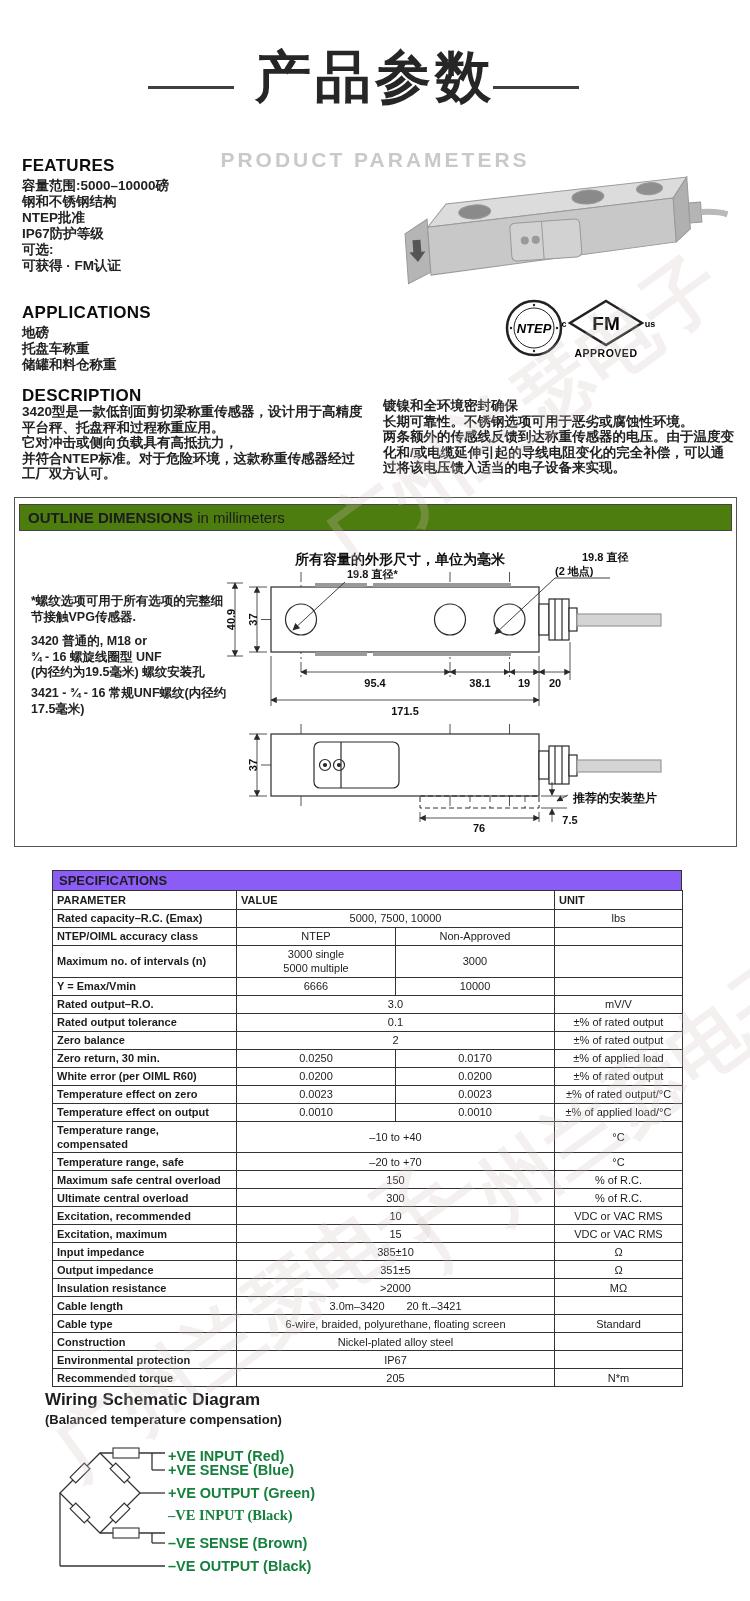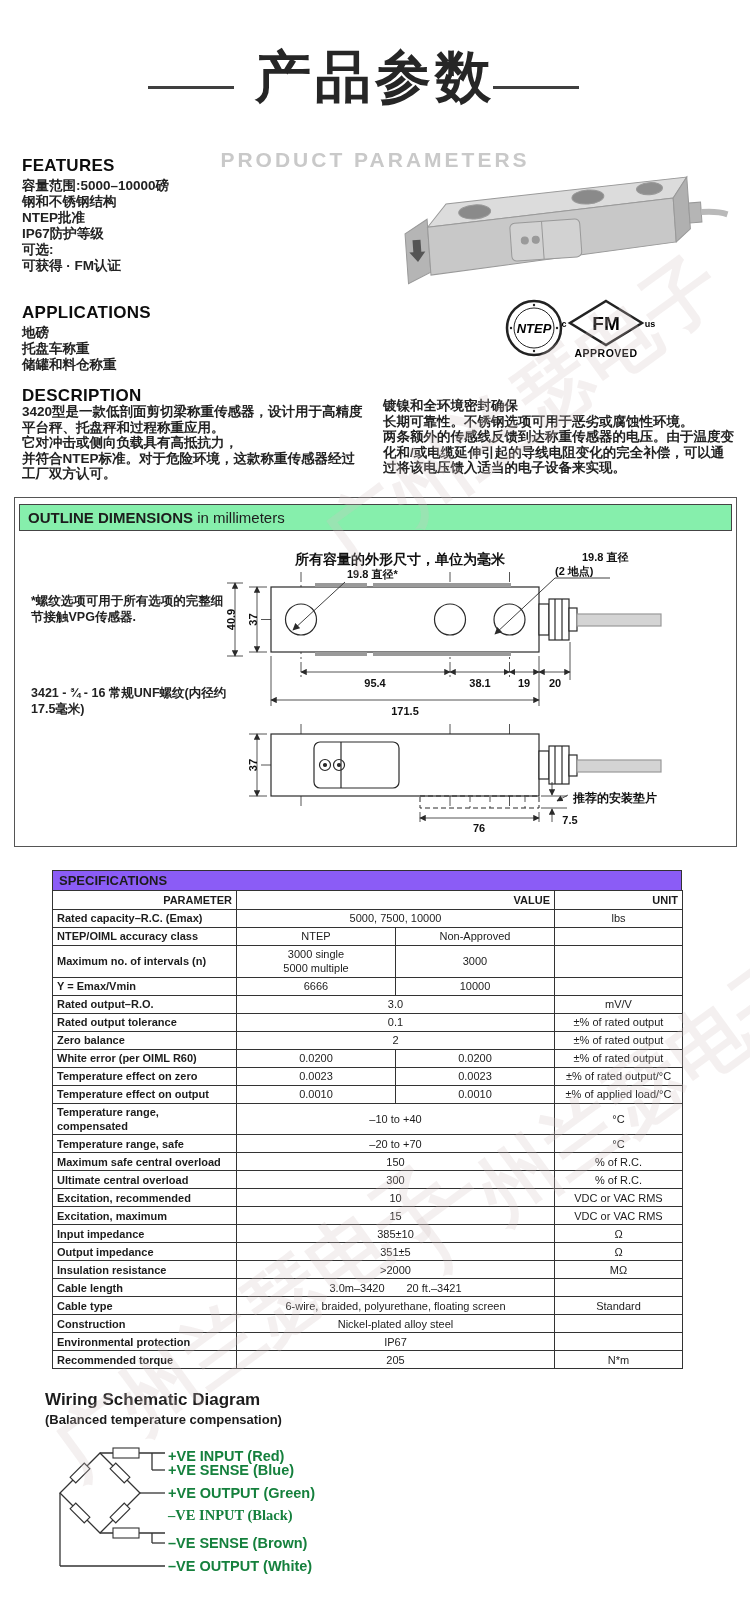--- a/index.html
+++ b/index.html
@@ -15,32 +15,32 @@
             color:#c9c9c9;font-weight:600;}
 
   
   .sec-h{font-size:17px;font-weight:800;color:#0d0d0d;letter-spacing:.3px;}
 
   .cn-lines div{font-size:13.5px;font-weight:700;line-height:16px;color:#222;}
   .cn-par{font-size:13.5px;font-weight:700;line-height:15.5px;color:#222;white-space:pre-line;}
 
   
   .outline-box{left:14px;top:497px;width:721px;height:348px;border:1px solid #555;background:#fff;}
-  .outline-bar{position:absolute;left:4px;top:6px;right:4px;height:25px;background:#86efac;
+  .outline-bar{position:absolute;left:4px;top:6px;right:4px;height:25px;background:#4d7c0f;
                border:1px solid #444;line-height:25px;padding-left:8px;font-size:15px;}
   .outline-bar b{font-weight:800;}
   .outline-note{font-size:12.5px;font-weight:700;line-height:15.5px;white-space:pre-line;color:#222;}
 
   
   .spec-wrap{left:52px;top:870px;width:630px;}
   .spec-bar{border:1px solid #333;border-bottom:none;background:#8b5cf6;font-size:13px;
             font-weight:800;height:19px;line-height:19px;padding-left:6px;}
   table.spec{border-collapse:collapse;width:630px;table-layout:fixed;font-size:11px;}
   table.spec th,table.spec td{border:1px solid #333;padding:1px 4px;line-height:1.3;}
-  table.spec th{font-weight:800;text-align:right;height:16px;}
+  table.spec th{font-weight:800;text-align:left;height:16px;}
   td.p{font-weight:700;text-align:left;height:15px;}
   td.v{text-align:center;white-space:pre-line;}
   td.u{text-align:center;}
 
   
   .wiring-title{left:45px;top:1390px;font-size:17px;font-weight:800;}
   .wiring-sub{left:45px;top:1412px;font-size:13px;font-weight:700;}
   .wlabel{position:absolute;left:0;transform:translateY(-50%);font-size:14.5px;font-weight:700;
           white-space:nowrap;color:#15803d;}
 
@@ -129,20 +129,23 @@
 两条额外的传感线反馈到达称重传感器的电压。由于温度变
 化和/或电缆延伸引起的导线电阻变化的完全补偿，可以通
 过将该电压馈入适当的电子设备来实现。</div>
 
   <div class="abs outline-box">
     <div class="outline-bar">
       <b>OUTLINE DIMENSIONS</b><span> in millimeters</span>
     </div>
     <div class="abs outline-note" style="left:16px;top:96px;width:235px;">*螺纹选项可用于所有选项的完整细
 节接触VPG传感器.</div>
+    <div class="abs outline-note" style="left:16px;top:136px;width:235px;">3420  普通的, M18 or
+¾ - 16 螺旋线圈型 UNF
+(内径约为19.5毫米) 螺纹安装孔</div>
     <div class="abs outline-note" style="left:16px;top:188px;width:235px;">3421 - ¾ - 16 常规UNF螺纹(内径约
 17.5毫米)</div>
 
     <svg class="abs" style="left:0;top:36px;" width="720" height="310" viewBox="0 0 720 310" stroke-linecap="butt" fill="none">
       <defs>
         <marker id="ar" viewBox="0 0 10 10" refX="9" refY="5" markerWidth="8" markerHeight="8" orient="auto-start-reverse">
           <path d="M0,0 L10,5 L0,10 z" fill="#2a2a2a" stroke="none"></path>
         </marker>
       </defs>
 
@@ -315,20 +318,26 @@
           </tr>
           <tr>
             <td class="p">Rated output tolerance</td>
             <td class="v" colspan="2">0.1</td>
             <td class="u">±% of rated output</td>
           </tr>
           <tr>
             <td class="p">Zero balance</td>
             <td class="v" colspan="2">2</td>
             <td class="u">±% of rated output</td>
+          </tr>
+          <tr>
+            <td class="p">Zero return, 30 min.</td>
+            <td class="v">0.0250</td>
+            <td class="v">0.0170</td>
+            <td class="u">±% of applied load</td>
           </tr>
           <tr>
             <td class="p">White error (per OIML R60)</td>
             <td class="v">0.0200</td>
             <td class="v">0.0200</td>
             <td class="u">±% of rated output</td>
           </tr>
           <tr>
             <td class="p">Temperature effect on zero</td>
             <td class="v">0.0023</td>
@@ -439,16 +448,16 @@
         <rect x="68" y="85" width="26" height="10"></rect>
       </g>
     </g>
   </svg>
   <div class="abs" style="left:168px;top:1443px;width:320px;height:150px;">
       <div class="wlabel" style="top: 13px;">+VE INPUT (Red)</div>
       <div class="wlabel" style="top: 27px;">+VE SENSE (Blue)</div>
       <div class="wlabel" style="top: 50px;">+VE OUTPUT (Green)</div>
       <div class="wlabel" style="top: 72px; font-family: Liberation Serif, serif;">–VE INPUT (Black)</div>
       <div class="wlabel" style="top: 100px;">–VE SENSE (Brown)</div>
-      <div class="wlabel" style="top: 123px;">–VE OUTPUT (White)</div>
+      <div class="wlabel" style="top: 123px;">–VE OUTPUT (Black)</div>
     </div>
 
 </div>
 
 </body></html>

